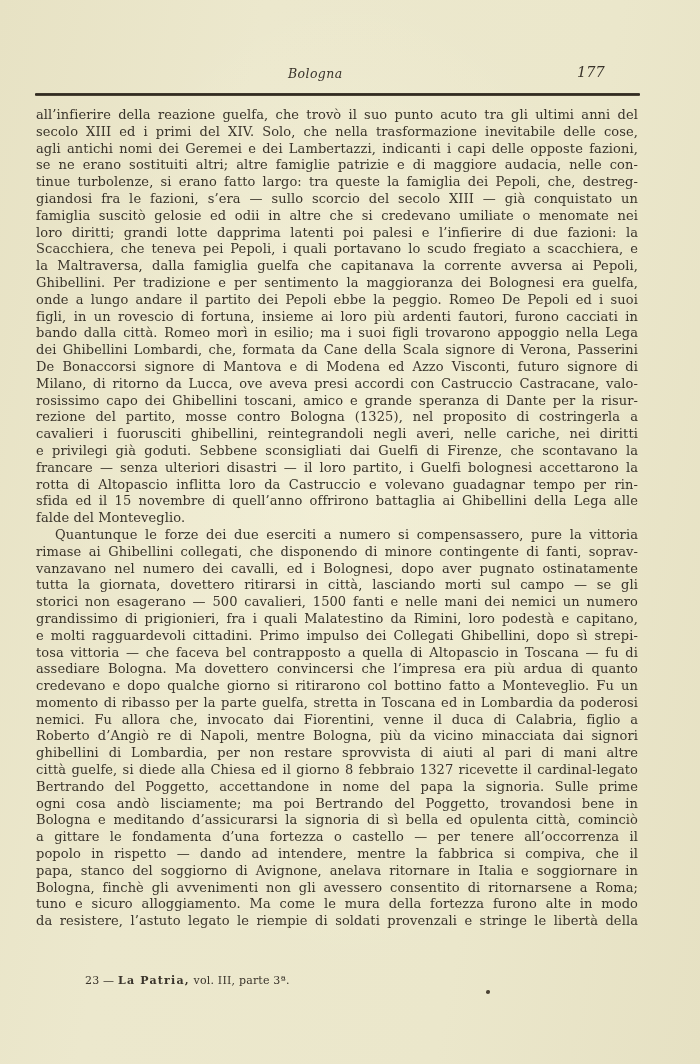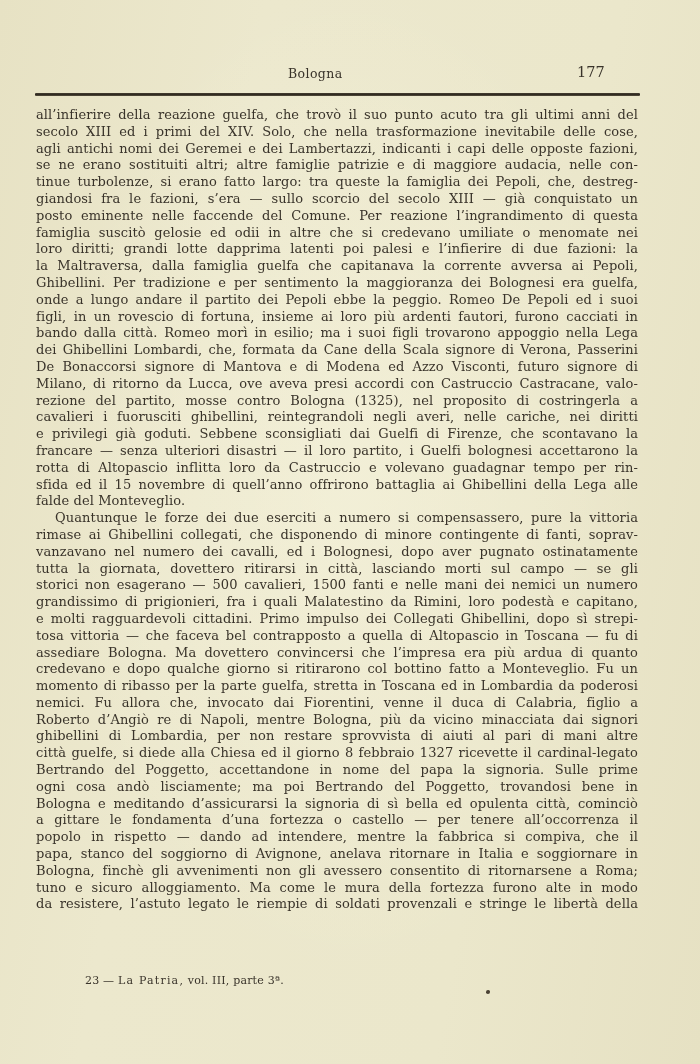--- a/index.html
+++ b/index.html
@@ -16,20 +16,21 @@
     font-family: "DejaVu Serif", serif;
     color: #39332a;
     overflow: hidden;
   }
   .running-head {
     position: absolute;
     top: 64px;
     left: 36px;
     width: 604px;
     height: 20px;
+    font-style: italic;
   }
   .running-title {
     position: absolute;
     left: 252px;
     top: 2px;
     font-size: 12.5px;
     letter-spacing: 0.4px;
   }
   .page-number {
     position: absolute;
@@ -68,21 +69,21 @@
     text-indent: 19px;
   }
   .page-footer {
     position: absolute;
     top: 974px;
     left: 85px;
     font-size: 11px;
     letter-spacing: 0.2px;
   }
   .work-title {
-    font-weight: normal;
+    font-weight: bold;
     letter-spacing: 1.2px;
   }
   .speck {
     position: absolute;
     left: 486px;
     top: 990px;
     width: 4px;
     height: 4px;
     background: #4a4234;
     border-radius: 50% 40% 50% 45%;
@@ -100,31 +101,32 @@
 
   <div class="head-rule"></div>
 
   <div class="body-text">
       <div class="line">all’infierire della reazione guelfa, che trovò il suo punto acuto tra gli ultimi anni del</div>
       <div class="line">secolo XIII ed i primi del XIV. Solo, che nella trasformazione inevitabile delle cose,</div>
       <div class="line">agli antichi nomi dei Geremei e dei Lambertazzi, indicanti i capi delle opposte fazioni,</div>
       <div class="line">se ne erano sostituiti altri; altre famiglie patrizie e di maggiore audacia, nelle con-</div>
       <div class="line">tinue turbolenze, si erano fatto largo: tra queste la famiglia dei Pepoli, che, destreg-</div>
       <div class="line">giandosi fra le fazioni, s’era — sullo scorcio del secolo XIII — già conquistato un</div>
-      <div class="line">posto eminente nelle faccende del Comune. Per reazione l’ingrandimento di questa</div>
       <div class="line">famiglia suscitò gelosie ed odii in altre che si credevano umiliate o menomate nei</div>
       <div class="line">loro diritti; grandi lotte dapprima latenti poi palesi e l’infierire di due fazioni: la</div>
+      <div class="line">Scacchiera, che teneva pei Pepoli, i quali portavano lo scudo fregiato a scacchiera, e</div>
       <div class="line">la Maltraversa, dalla famiglia guelfa che capitanava la corrente avversa ai Pepoli,</div>
       <div class="line">Ghibellini. Per tradizione e per sentimento la maggioranza dei Bolognesi era guelfa,</div>
       <div class="line">onde a lungo andare il partito dei Pepoli ebbe la peggio. Romeo De Pepoli ed i suoi</div>
       <div class="line">figli, in un rovescio di fortuna, insieme ai loro più ardenti fautori, furono cacciati in</div>
       <div class="line">bando dalla città. Romeo morì in esilio; ma i suoi figli trovarono appoggio nella Lega</div>
       <div class="line">dei Ghibellini Lombardi, che, formata da Cane della Scala signore di Verona, Passerini</div>
       <div class="line">De Bonaccorsi signore di Mantova e di Modena ed Azzo Visconti, futuro signore di</div>
       <div class="line">Milano, di ritorno da Lucca, ove aveva presi accordi con Castruccio Castracane, valo-</div>
+      <div class="line">rosissimo capo dei Ghibellini toscani, amico e grande speranza di Dante per la risur-</div>
       <div class="line">rezione del partito, mosse contro Bologna (1325), nel proposito di costringerla a</div>
       <div class="line">cavalieri i fuorusciti ghibellini, reintegrandoli negli averi, nelle cariche, nei diritti</div>
       <div class="line">e privilegi già goduti. Sebbene sconsigliati dai Guelfi di Firenze, che scontavano la</div>
       <div class="line">francare — senza ulteriori disastri — il loro partito, i Guelfi bolognesi accettarono la</div>
       <div class="line">rotta di Altopascio inflitta loro da Castruccio e volevano guadagnar tempo per rin-</div>
       <div class="line">sfida ed il 15 novembre di quell’anno offrirono battaglia ai Ghibellini della Lega alle</div>
       <div class="line no-just">falde del Monteveglio.</div>
       <div class="line indent">Quantunque le forze dei due eserciti a numero si compensassero, pure la vittoria</div>
       <div class="line">rimase ai Ghibellini collegati, che disponendo di minore contingente di fanti, soprav-</div>
       <div class="line">vanzavano nel numero dei cavalli, ed i Bolognesi, dopo aver pugnato ostinatamente</div>

